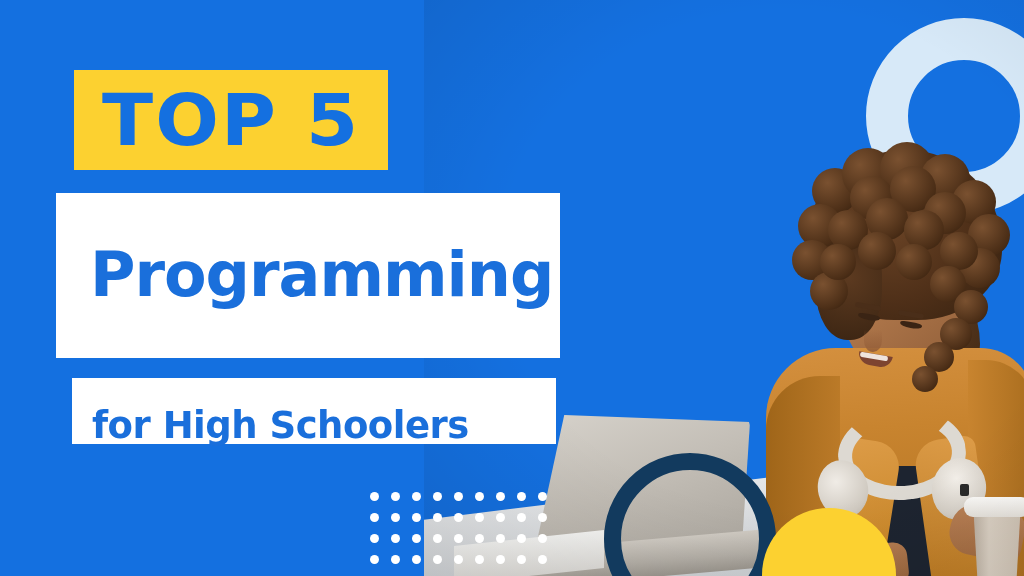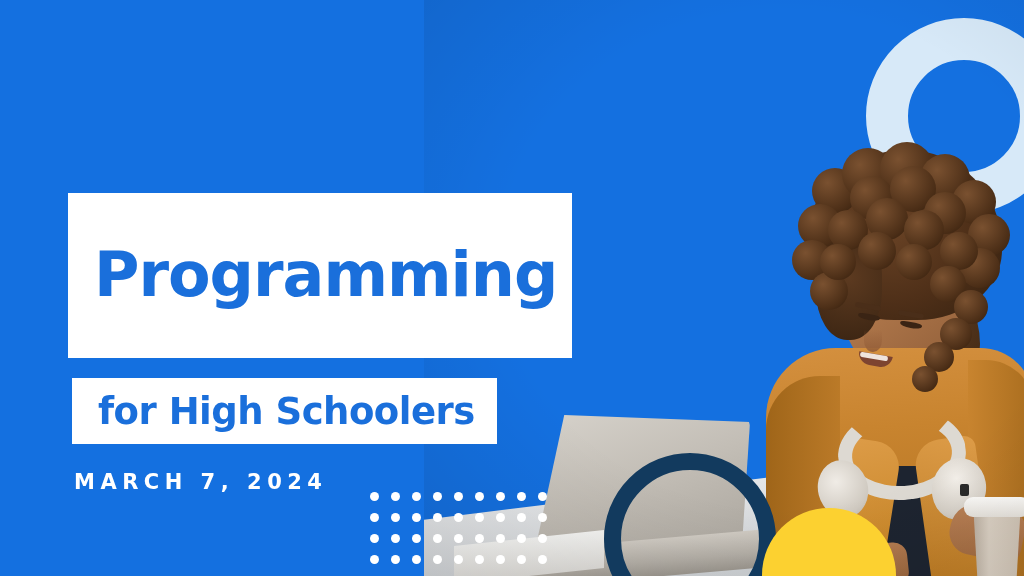--- a/index.html
+++ b/index.html
@@ -461,52 +461,52 @@
     font-weight: bold;
     font-size: 72px;
     line-height: 1;
     color: #1470e0;
     letter-spacing: 2px;
     transform: scaleX(1.04);
   }
 
   .title-card {
     position: absolute;
-    left: 68px;
+    left: 56px;
     top: 193px;
     width: 504px;
     height: 165px;
     background: #ffffff;
     z-index: 12;
     display: flex;
     flex-direction: column;
     justify-content: center;
-    padding-left: 26px;
+    padding-left: 34px;
   }
   .title-card .line {
     font-family: "DejaVu Sans", sans-serif;
     font-weight: bold;
     font-size: 62px;
     line-height: 0.98;
     color: #1a6fdb;
     letter-spacing: -1px;
     white-space: nowrap;
   }
 
   .subtitle-card {
     position: absolute;
     left: 72px;
     top: 378px;
-    width: 425px;
+    width: 484px;
     height: 66px;
     background: #ffffff;
     z-index: 12;
     display: flex;
-    align-items: center;
-    padding-left: 26px;
+    align-items: flex-end;
+    padding-left: 20px;
   }
   .subtitle-card .txt {
     font-family: "DejaVu Sans", sans-serif;
     font-weight: bold;
     font-size: 37px;
     line-height: 1;
     color: #1a6fdb;
     letter-spacing: -0.5px;
     white-space: nowrap;
   }
@@ -641,24 +641,26 @@
       <span class="dot" style="left: 21px; top: 63px; width: 9px; height: 9px;"></span>
       <span class="dot" style="left: 42px; top: 63px; width: 9px; height: 9px;"></span>
       <span class="dot" style="left: 63px; top: 63px; width: 9px; height: 9px;"></span>
       <span class="dot" style="left: 84px; top: 63px; width: 9px; height: 9px;"></span>
       <span class="dot" style="left: 105px; top: 63px; width: 9px; height: 9px;"></span>
       <span class="dot" style="left: 126px; top: 63px; width: 9px; height: 9px;"></span>
       <span class="dot" style="left: 147px; top: 63px; width: 9px; height: 9px;"></span>
       <span class="dot" style="left: 168px; top: 63px; width: 9px; height: 9px;"></span>
     </div>
 
+  <div class="badge-top5">
+    <span class="txt">TOP 5</span>
+  </div>
 
   <div class="title-card">
     <span class="line">Programming</span>
   </div>
 
   <div class="subtitle-card">
     <span class="txt">for High Schoolers</span>
   </div>
 
-  <div class="date-text">MARCH 7, 2024</div>
 
 </div>
 
 </body></html>

